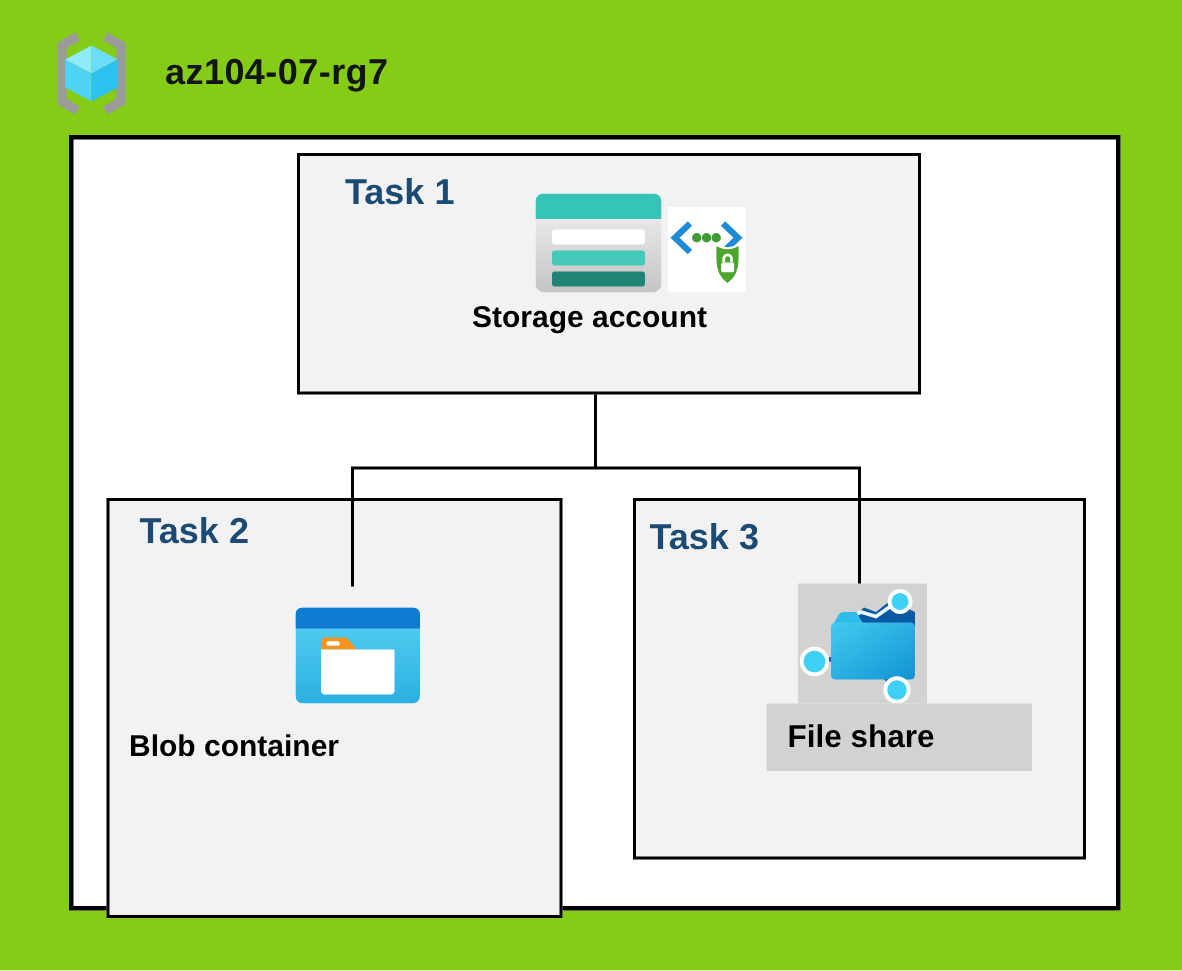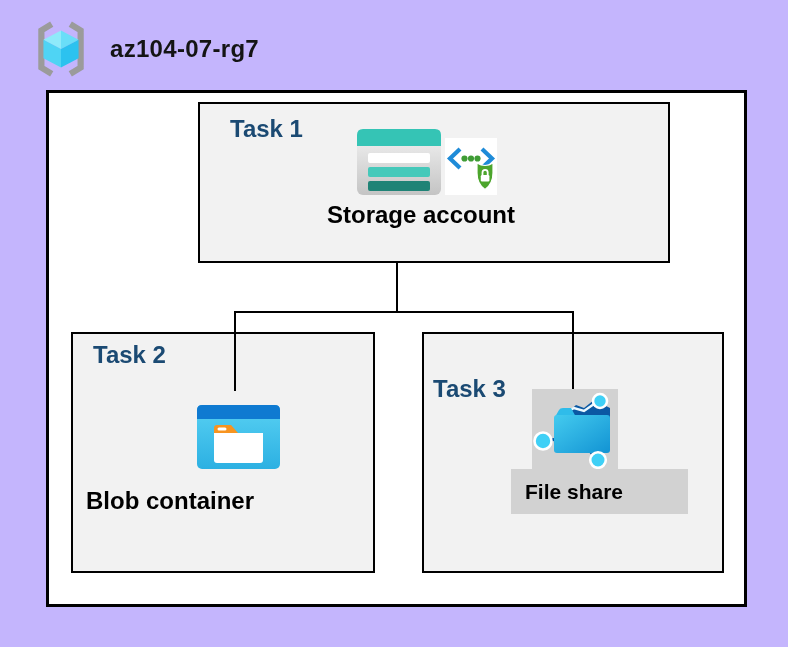--- a/index.html
+++ b/index.html
@@ -1,39 +1,39 @@
 <!DOCTYPE html>
 <html><head>
 <meta charset="utf-8">
 <style>
   * { box-sizing: border-box; margin: 0; padding: 0; }
   html, body { width: 788px; height: 647px; background: #ffffff; }
   body { font-family: "Liberation Sans", sans-serif; }
-  .stage { position: relative; width: 788px; height: 647px; background: #c4b5fd; overflow: hidden; }
+  .stage { position: relative; width: 788px; height: 647px; background: #84cc16; overflow: hidden; }
 
   
   .rg-header { position: absolute; left: 30px; top: 18px; display: flex; align-items: center; gap: 18px; }
   .rg-title { font-size: 24px; font-weight: 700; color: #141414; letter-spacing: 0.3px; }
 
   
   .outer-box { position: absolute; left: 46px; top: 90px; width: 701px; height: 517px;
                border: 3px solid #000; background: #fff; }
 
   
   .task { position: absolute; background: #F2F2F2; border: 2px solid #000; }
-  .task-1 { left: 198px; top: 102px; width: 472px; height: 161px; }
-  .task-2 { left: 71px;  top: 332px; width: 304px; height: 241px; }
+  .task-1 { left: 198px; top: 102px; width: 416px; height: 161px; }
+  .task-2 { left: 71px;  top: 332px; width: 304px; height: 280px; }
   .task-3 { left: 422px; top: 332px; width: 302px; height: 241px; }
 
   .task-label { position: absolute; font-size: 24px; font-weight: 700; color: #1B4A73; }
   .task-1 .task-label { left: 30px; top: 11px; }
   .task-2 .task-label { left: 20px; top: 7px; }
-  .task-3 .task-label { left: 9px;  top: 11px; margin-top: 30px; }
+  .task-3 .task-label { left: 9px;  top: 11px; }
 
-  .resource-label { position: absolute; font-size: 24px; font-weight: 700; color: #000; white-space: nowrap; }
+  .resource-label { position: absolute; font-size: 20px; font-weight: 700; color: #000; white-space: nowrap; }
   .task-1 .resource-label { left: 0; width: 100%; top: 97px; text-align: center; transform: translateX(-13px); }
   .task-2 .resource-label { left: 0; width: 100%; top: 153px; text-align: left; transform: translateX(13px); }
 
   .icon-abs { position: absolute; line-height: 0; }
   .storage-icon-pos  { left: 157px; top: 25px; }
   .endpoint-icon-pos { left: 245px; top: 34px; }
   .blob-icon-pos     { left: 124px; top: 71px; }
 
   
   .fs-icon-bg { position: absolute; left: 108px; top: 55px; width: 86px; height: 80px;

